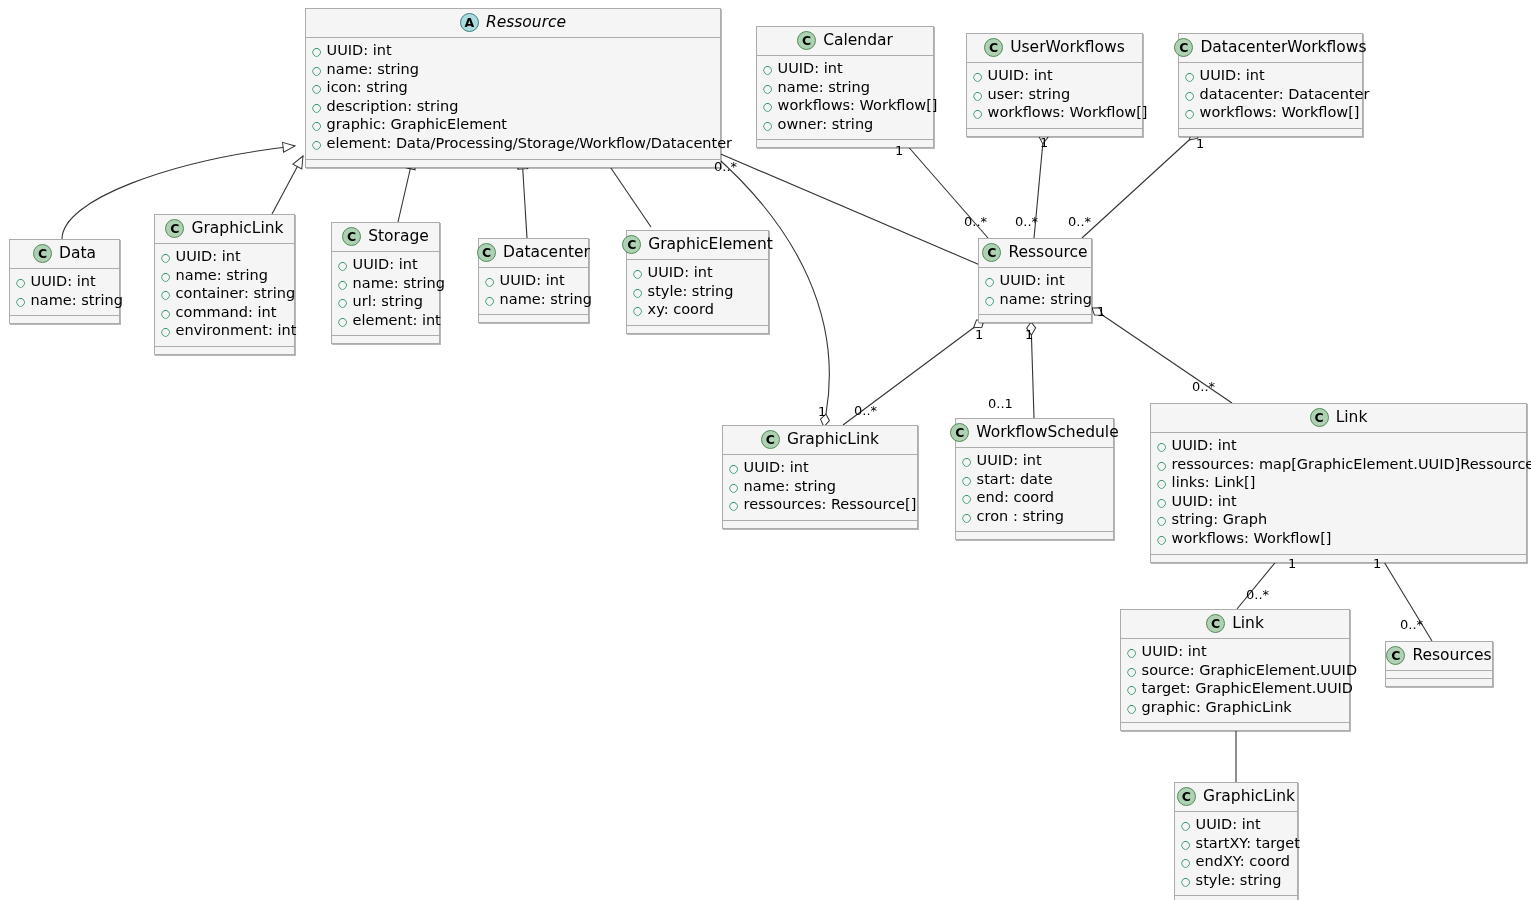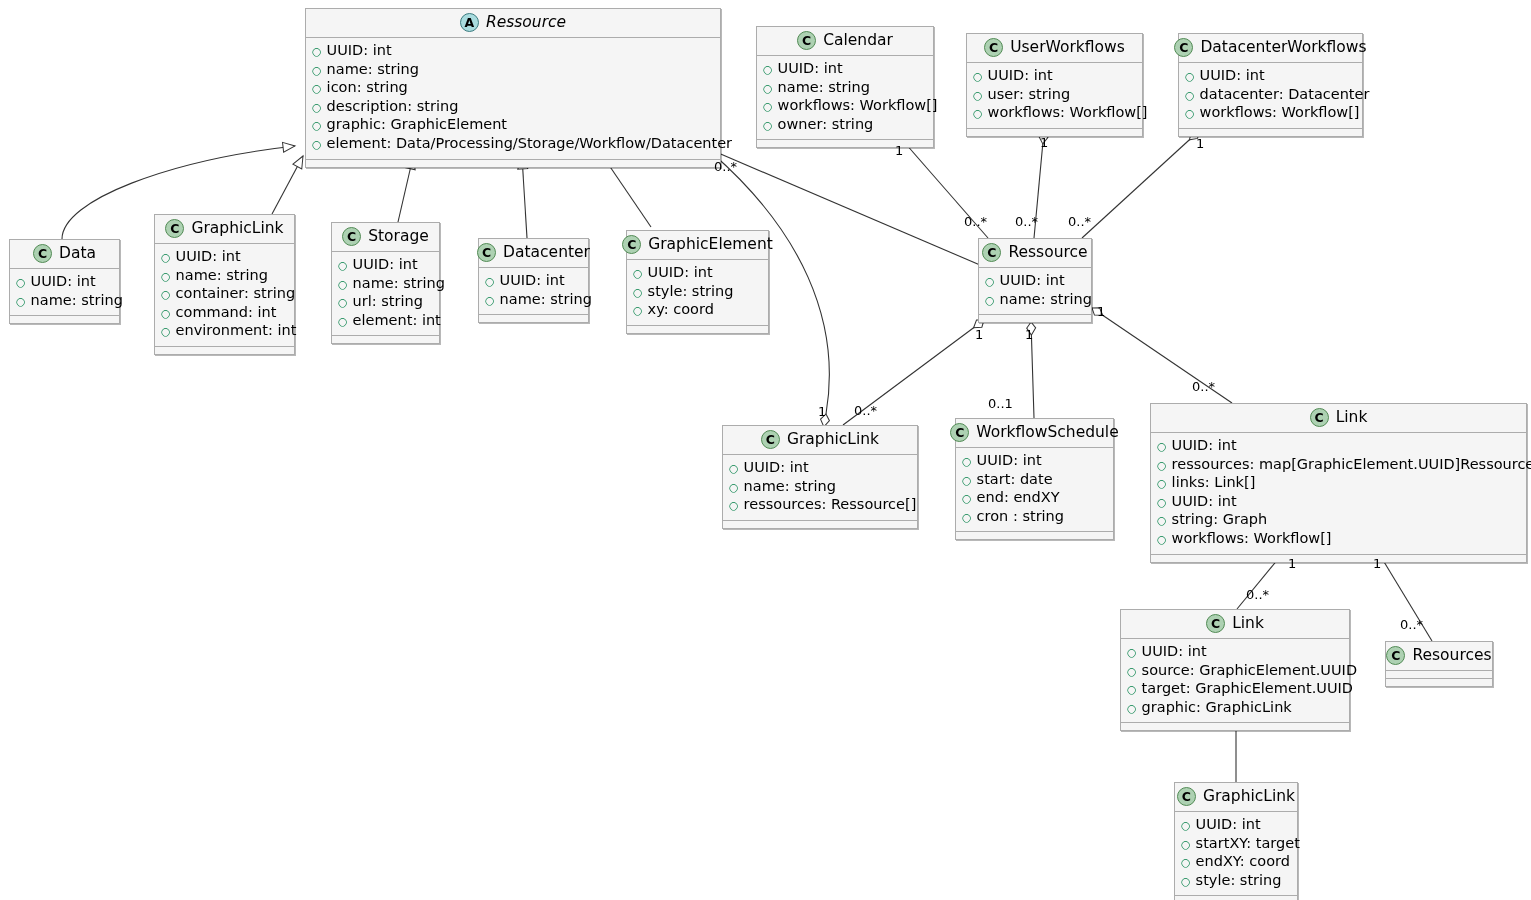--- a/index.html
+++ b/index.html
@@ -414,21 +414,21 @@
           <div class="attr">
             <span class="vis">○</span>
             <span>UUID: int</span>
           </div>
           <div class="attr">
             <span class="vis">○</span>
             <span>start: date</span>
           </div>
           <div class="attr">
             <span class="vis">○</span>
-            <span>end: endXY</span>
+            <span>end: coord</span>
           </div>
           <div class="attr">
             <span class="vis">○</span>
             <span>cron : string</span>
           </div>
         </div>
         <div class="uml-methods"></div>
       </div>
       <div class="uml-class" style="left: 1150px; top: 403px; width: 377px;">
         <div class="uml-header">

